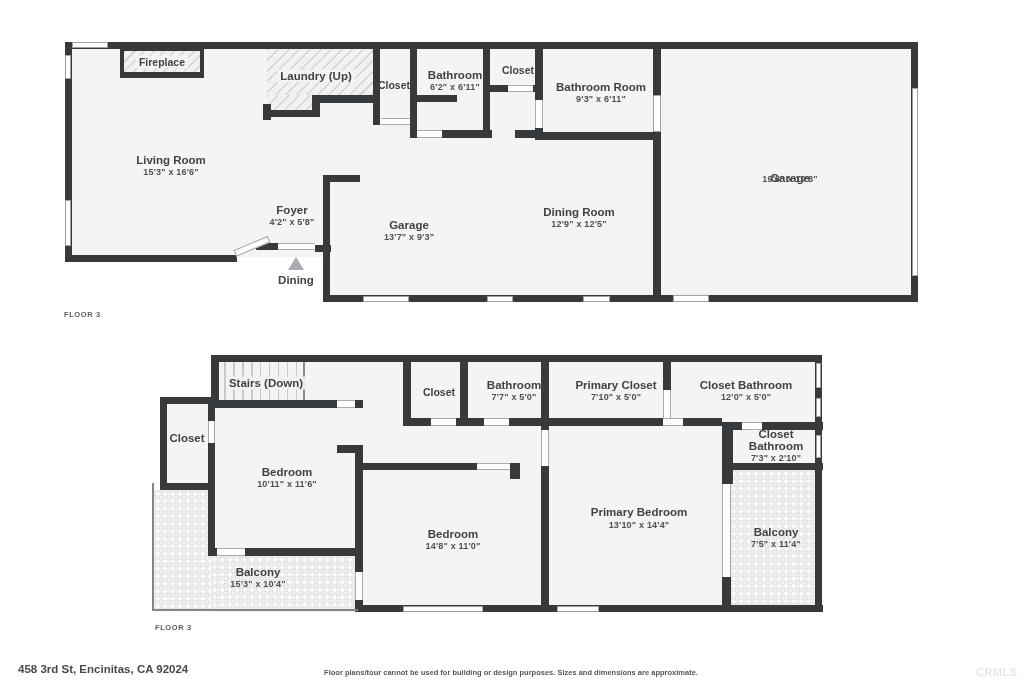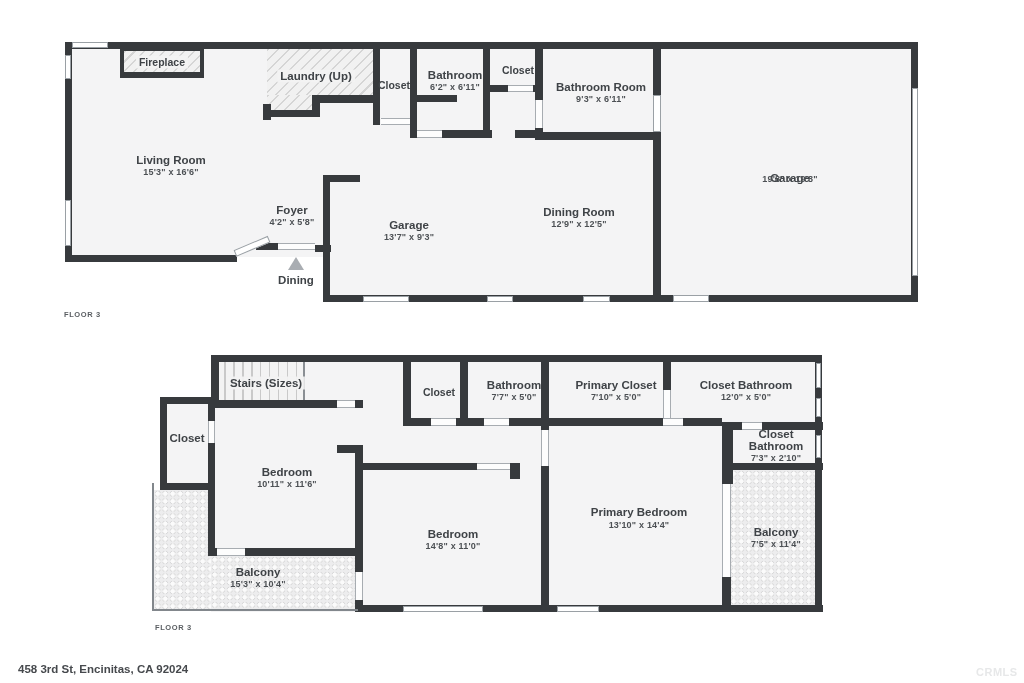--- a/index.html
+++ b/index.html
@@ -78,21 +78,21 @@
   <div class="dim" style="left:790px;top:179px">19'8" x 19'8"</div>
   <div class="lbl" style="left:292px;top:210px">Foyer</div>
   <div class="dim" style="left:292px;top:222px">4'2" x 5'8"</div>
   <div class="lbl" style="left:409px;top:225px">Garage</div>
   <div class="dim" style="left:409px;top:237px">13'7" x 9'3"</div>
   <div class="lbl" style="left:579px;top:212px">Dining Room</div>
   <div class="dim" style="left:579px;top:224px">12'9" x 12'5"</div>
   <div class="lbl" style="left:296px;top:280px">Dining</div>
   <div class="floor-tag" style="left:64px;top:310px">FLOOR 3</div>
 
-  <div class="lbl bg" style="left:266px;top:383px">Stairs (Sizes)</div>
+  <div class="lbl bg" style="left:266px;top:383px">Stairs (Down)</div>
   <div class="lbl" style="left:187px;top:438px">Closet</div>
   <div class="lbl" style="left:287px;top:472px">Bedroom</div>
   <div class="dim" style="left:287px;top:484px">10'11" x 11'6"</div>
   <div class="lbl" style="left:439px;top:392px;font-size:10.5px">Closet</div>
   <div class="lbl" style="left:514px;top:385px">Bathroom</div>
   <div class="dim" style="left:514px;top:397px">7'7" x 5'0"</div>
   <div class="lbl" style="left:616px;top:385px">Primary Closet</div>
   <div class="dim" style="left:616px;top:397px">7'10" x 5'0"</div>
   <div class="lbl" style="left:746px;top:385px">Closet Bathroom</div>
   <div class="dim" style="left:746px;top:397px">12'0" x 5'0"</div>
@@ -103,20 +103,21 @@
   <div class="dim" style="left:453px;top:546px">14'8" x 11'0"</div>
   <div class="lbl" style="left:639px;top:512px">Primary Bedroom</div>
   <div class="dim" style="left:639px;top:525px">13'10" x 14'4"</div>
   <div class="lbl" style="left:776px;top:532px">Balcony</div>
   <div class="dim" style="left:776px;top:544px">7'5" x 11'4"</div>
   <div class="lbl" style="left:258px;top:572px">Balcony</div>
   <div class="dim" style="left:258px;top:584px">15'3" x 10'4"</div>
   <div class="floor-tag" style="left:155px;top:623px">FLOOR 3</div>
 
   <div class="address">458 3rd St, Encinitas, CA 92024</div>
+  <div class="disclaimer">Floor plans/tour cannot be used for building or design purposes. Sizes and dimensions are approximate.</div>
   <div class="watermark">CRMLS</div>
 <div class="w" style="left: 65px; top: 42px; width: 853px; height: 7px;"></div>
     <div class="w" style="left: 65px; top: 42px; width: 7px; height: 220px;"></div>
     <div class="w" style="left: 65px; top: 255px; width: 172px; height: 7px;"></div>
     <div class="w" style="left: 911px; top: 42px; width: 7px; height: 260px;"></div>
     <div class="w" style="left: 323px; top: 295px; width: 595px; height: 7px;"></div>
     <div class="w" style="left: 373px; top: 42px; width: 7px; height: 83px;"></div>
     <div class="w" style="left: 410px; top: 42px; width: 7px; height: 96px;"></div>
     <div class="w" style="left: 483px; top: 42px; width: 7px; height: 96px;"></div>
     <div class="w" style="left: 535px; top: 42px; width: 8px; height: 58px;"></div>

